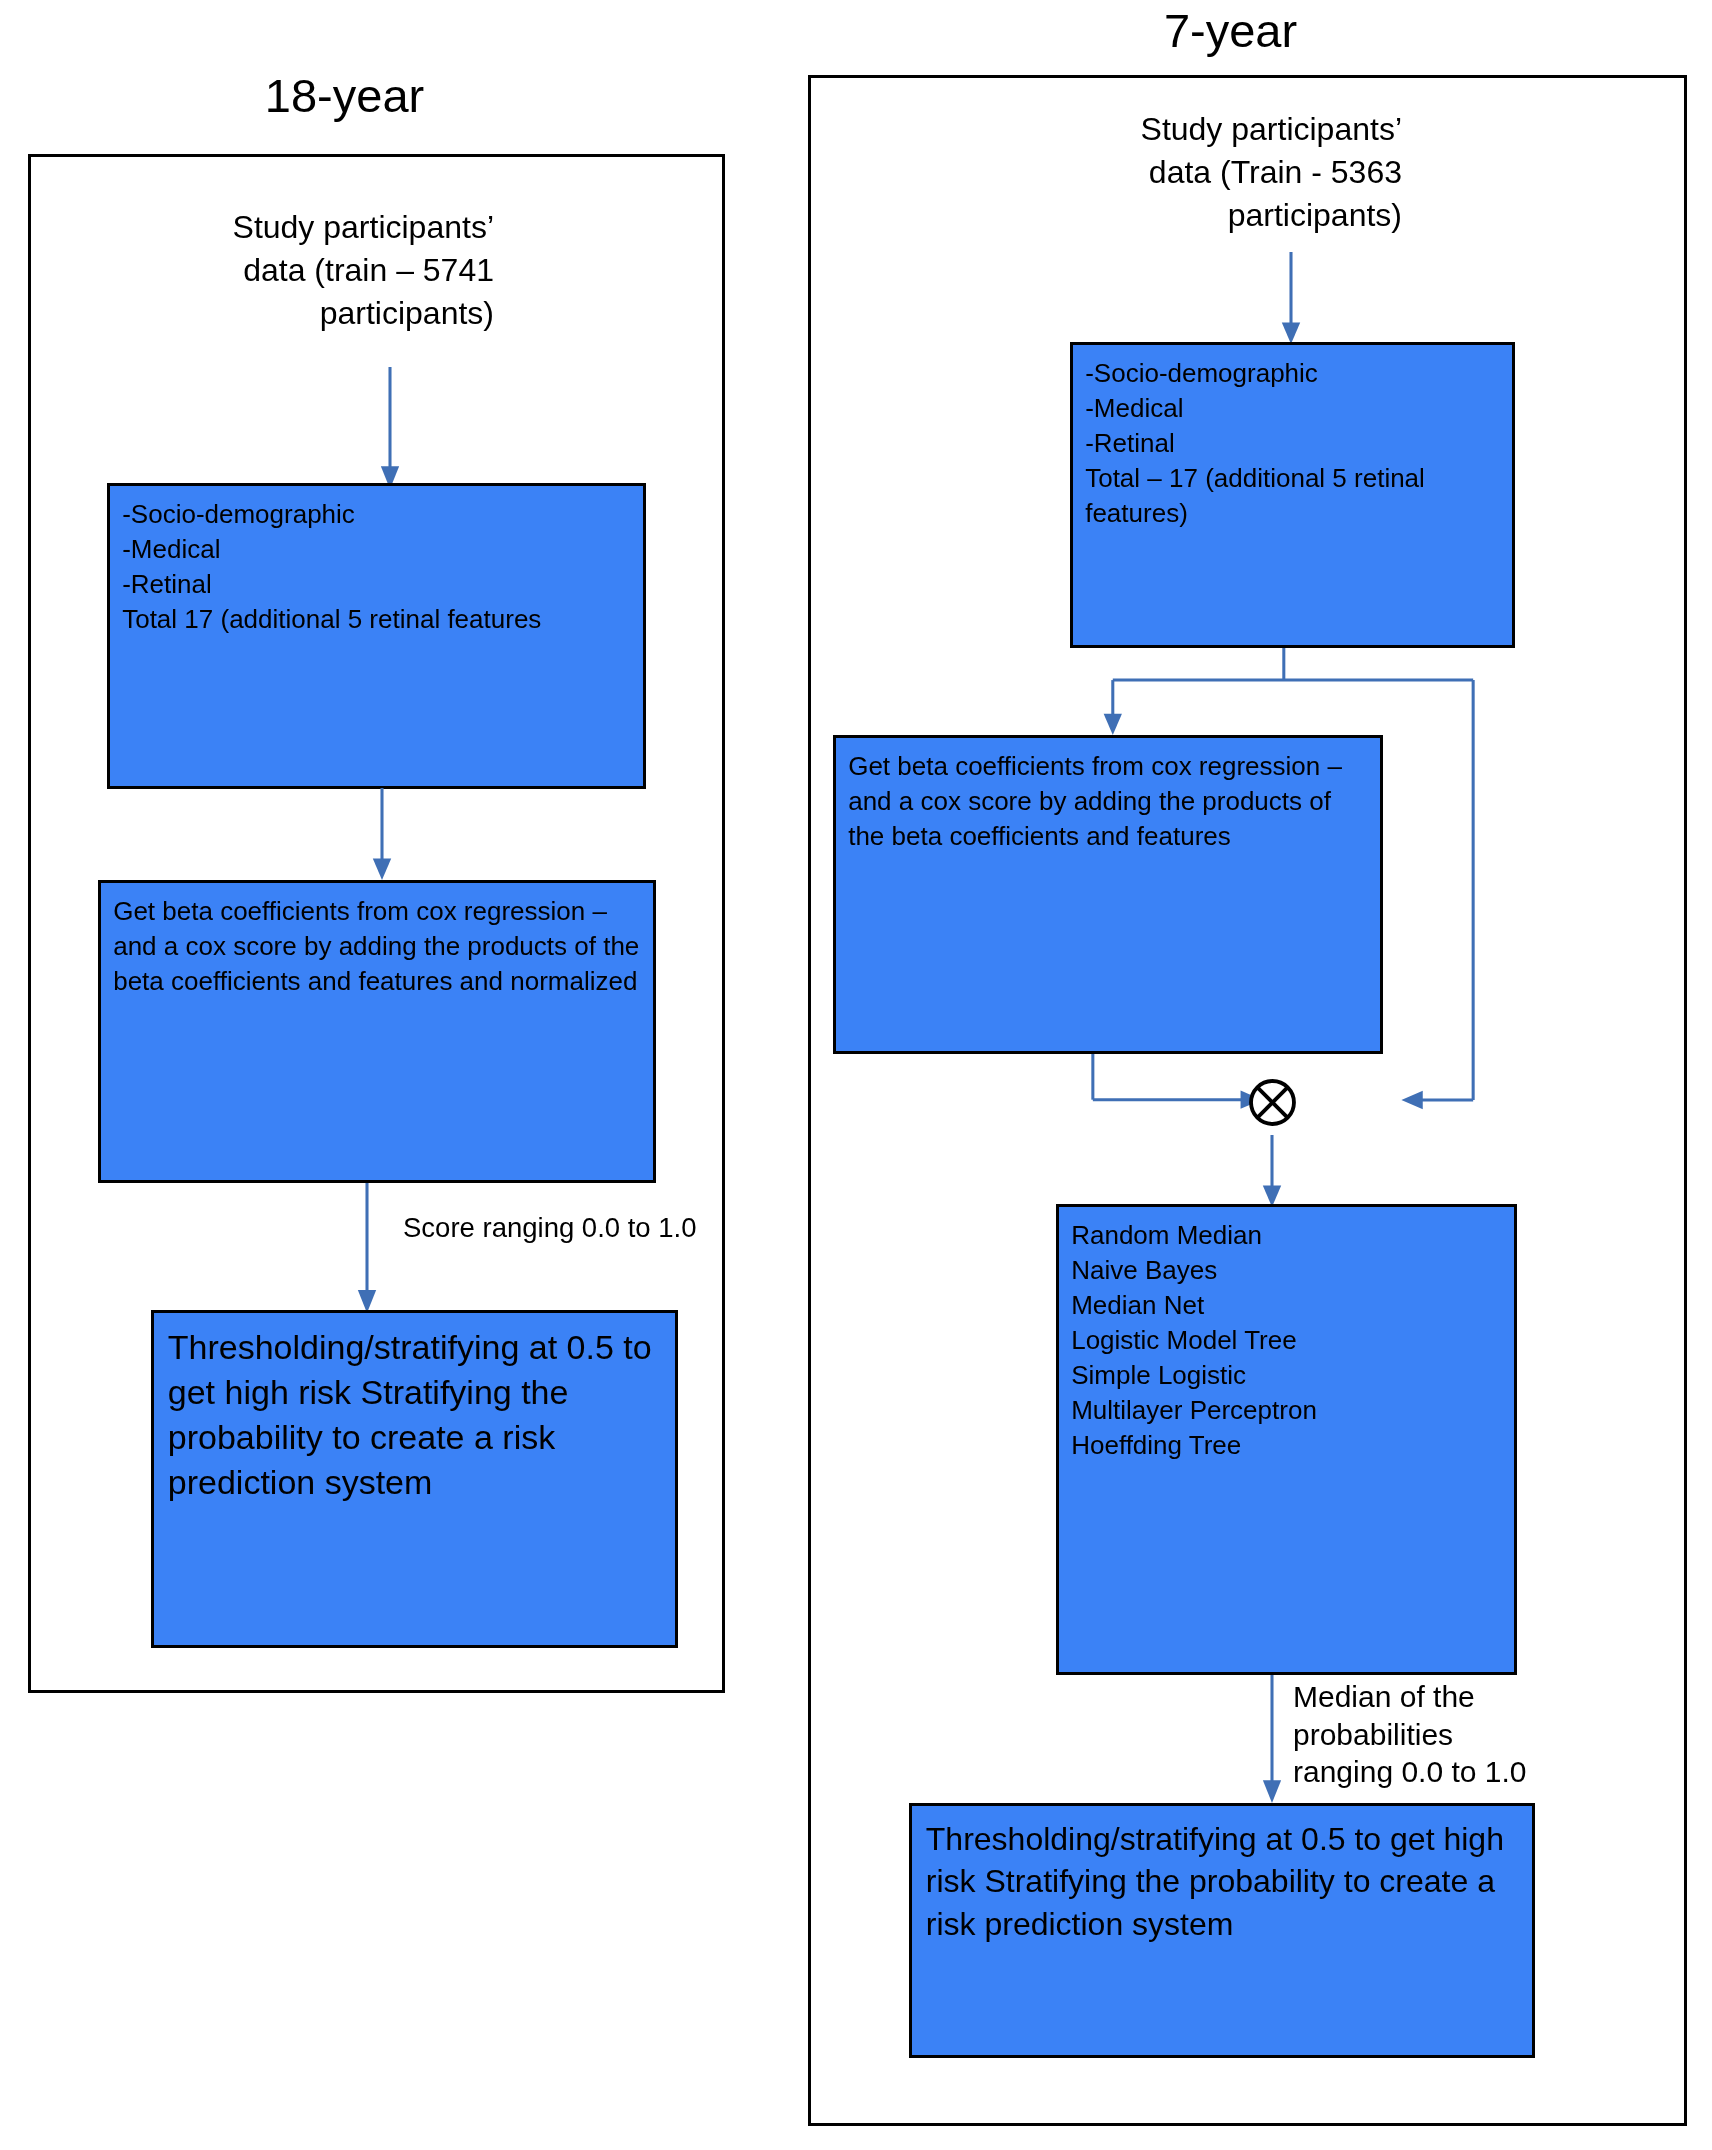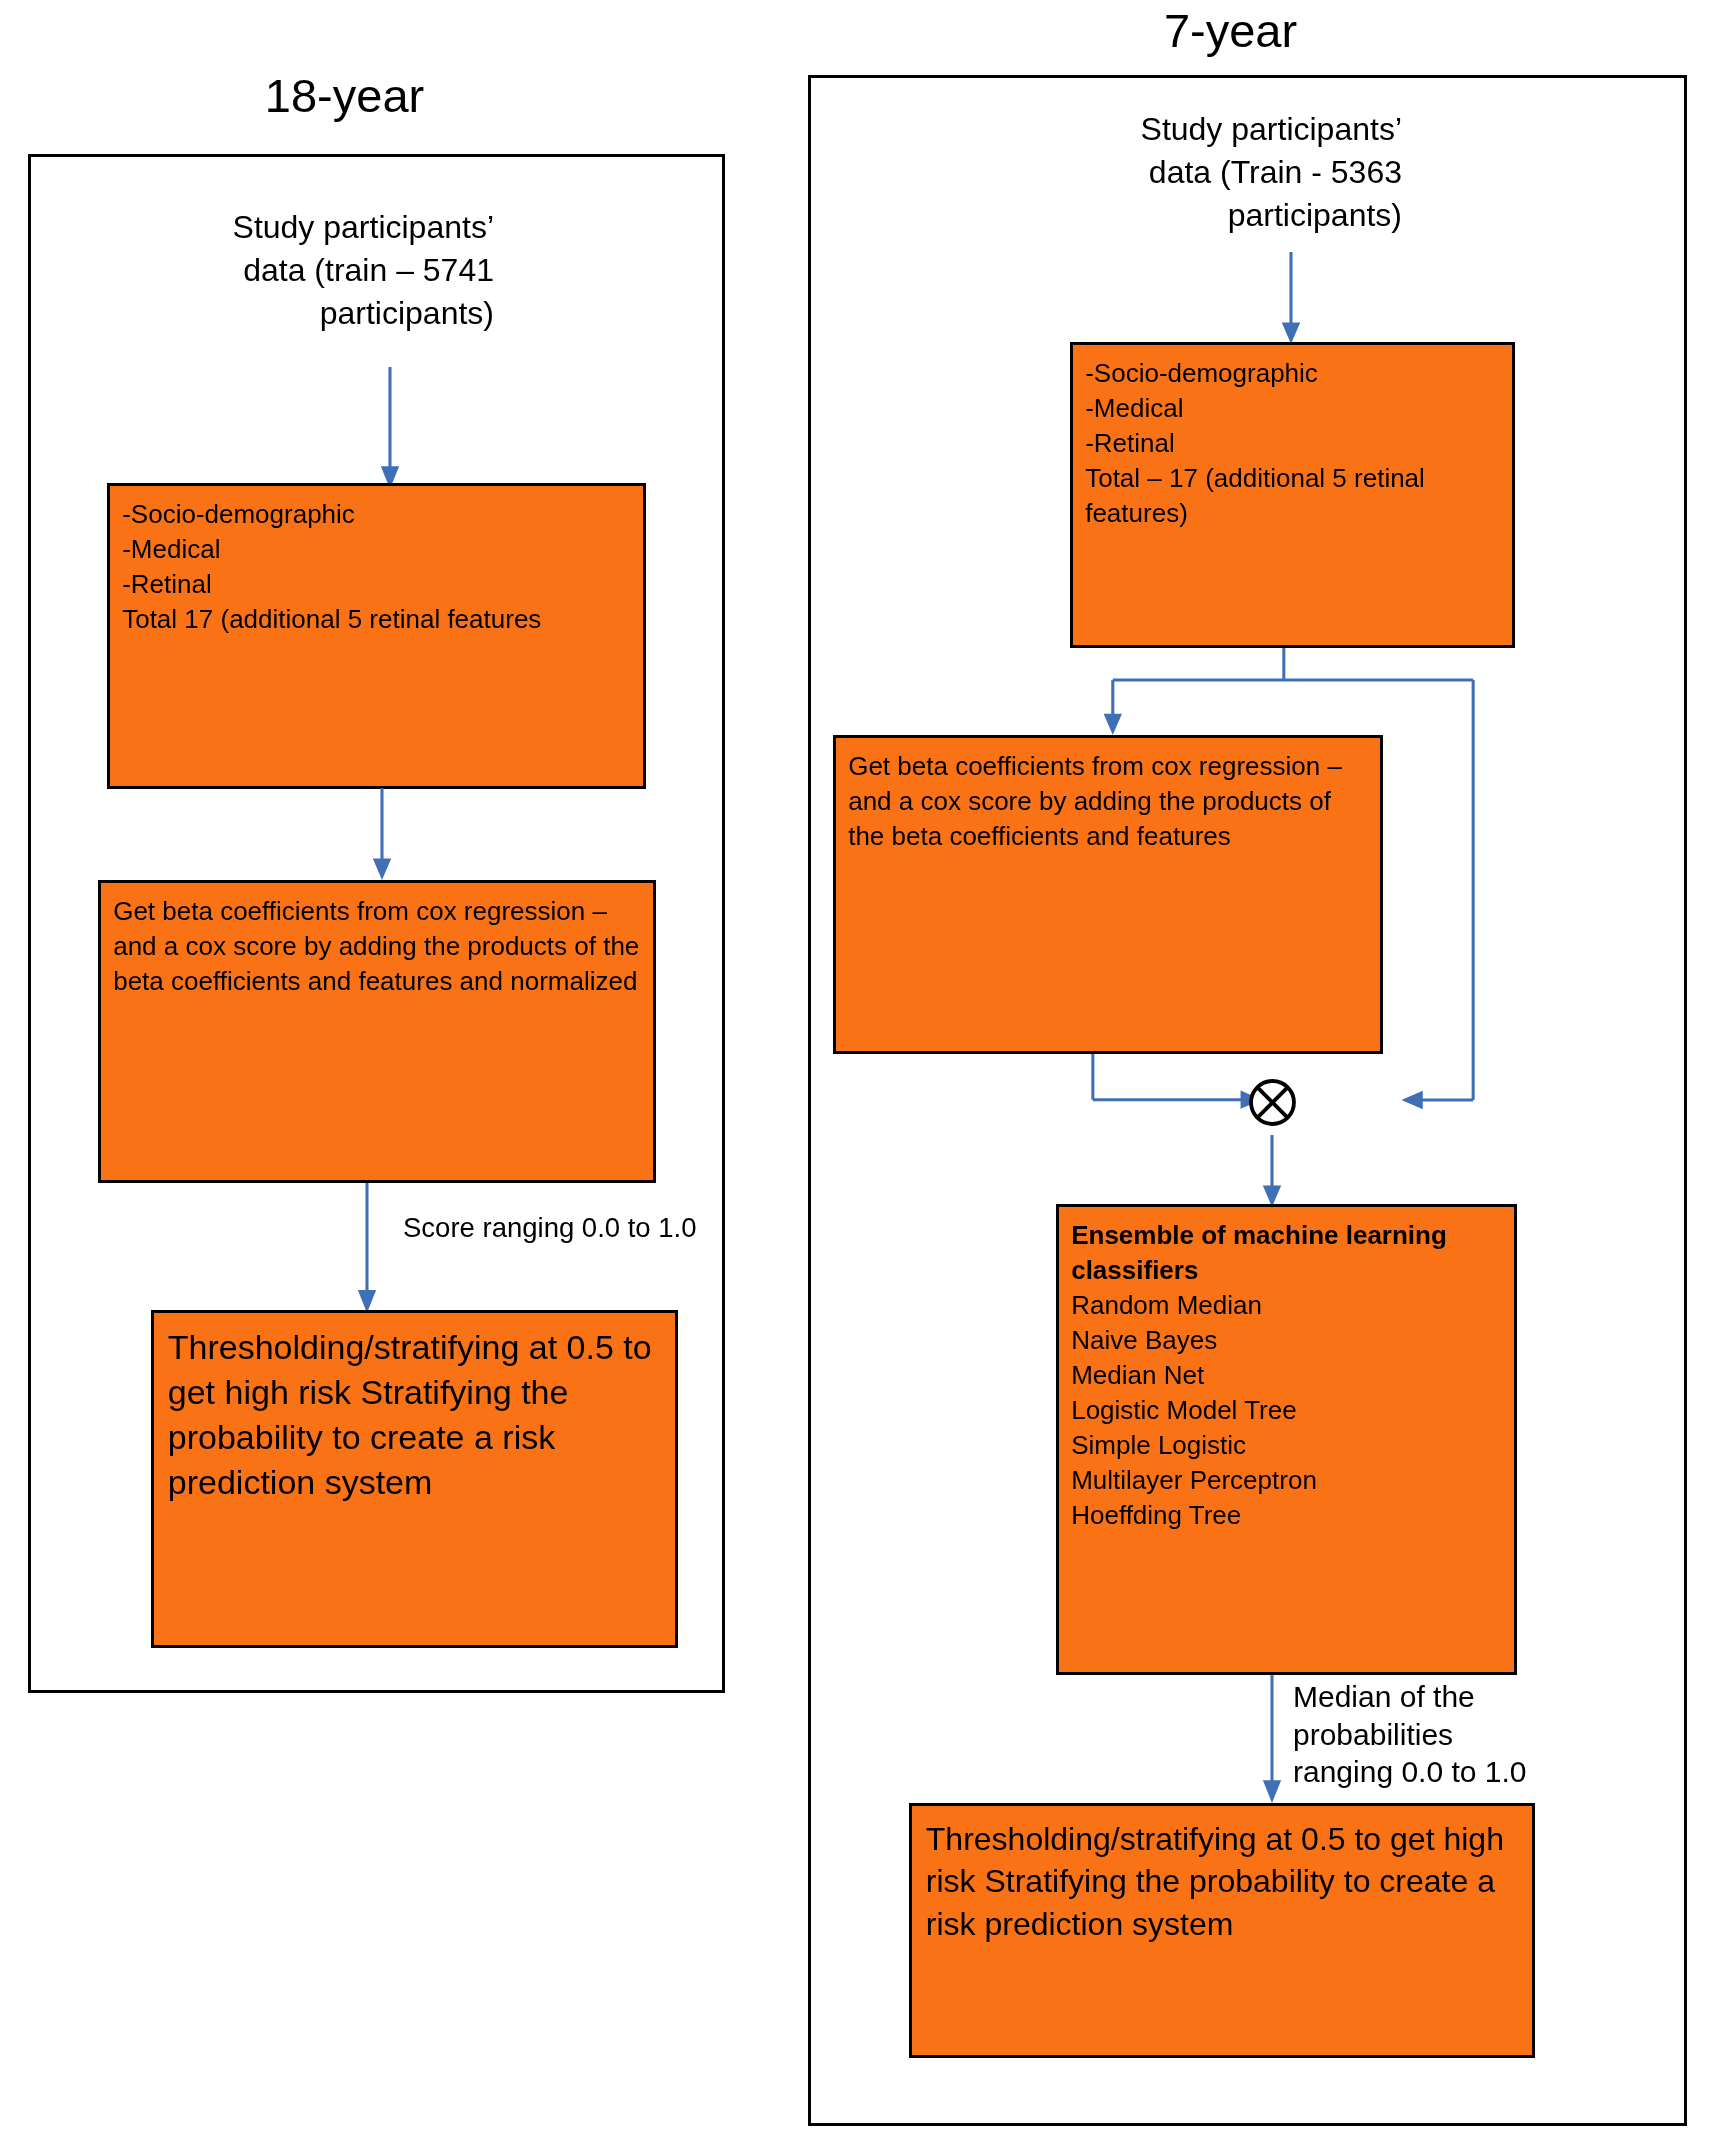--- a/index.html
+++ b/index.html
@@ -25,21 +25,21 @@
   .outer-box {
     position: absolute;
     border: 3.1px solid #000000;
     box-sizing: border-box;
     background: #ffffff;
   }
   .node {
     position: absolute;
     border: 3.1px solid #000000;
     box-sizing: border-box;
-    background: #f97316;
+    background: #3b82f6;
     font-size: 26px;
     line-height: 1.35;
     padding: 10.7px 12.2px;
   }
   .plain-text {
     position: absolute;
     font-size: 32px;
     line-height: 1.35;
     background: transparent;
     text-align: right;
@@ -151,21 +151,20 @@
   <line x1="26" y1="26" x2="64" y2="64" stroke="#000000" stroke-width="5"></line>
   <line x1="64" y1="26" x2="26" y2="64" stroke="#000000" stroke-width="5"></line>
 </svg>
 
 <svg class="arrow-svg" style="left:1249px; top:1135px;" width="46" height="72" viewBox="0 0 60 94">
   <line x1="30" y1="0" x2="30" y2="72" stroke="#3f6fb5" stroke-width="4"></line>
   <polygon points="30,94 18,66 42,66" fill="#3f6fb5"></polygon>
 </svg>
 
 <div class="node" style="left:1056px; top:1204px; width:461px; height:471px;">
-  <div class="node-title" style="white-space:pre-wrap;">Ensemble of machine learning classifiers</div>
   <div class="ml-list">
     <div>Random Median</div>
     <div>Naive Bayes</div>
     <div>Median Net</div>
     <div>Logistic Model Tree</div>
     <div>Simple Logistic</div>
     <div>Multilayer Perceptron</div>
     <div>Hoeffding Tree</div>
   </div>
 </div>

